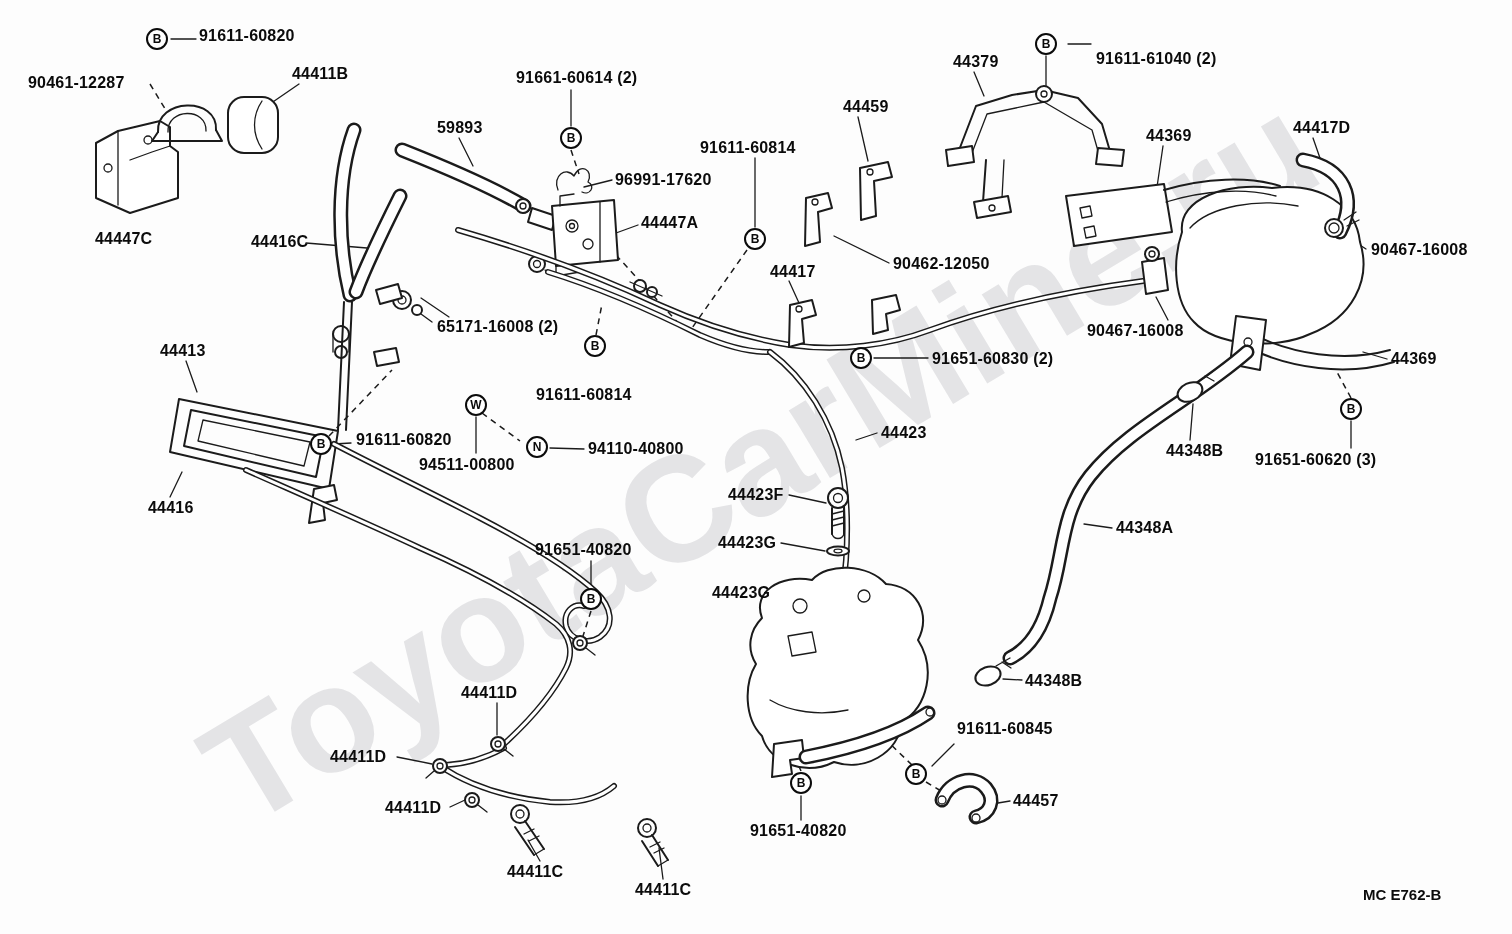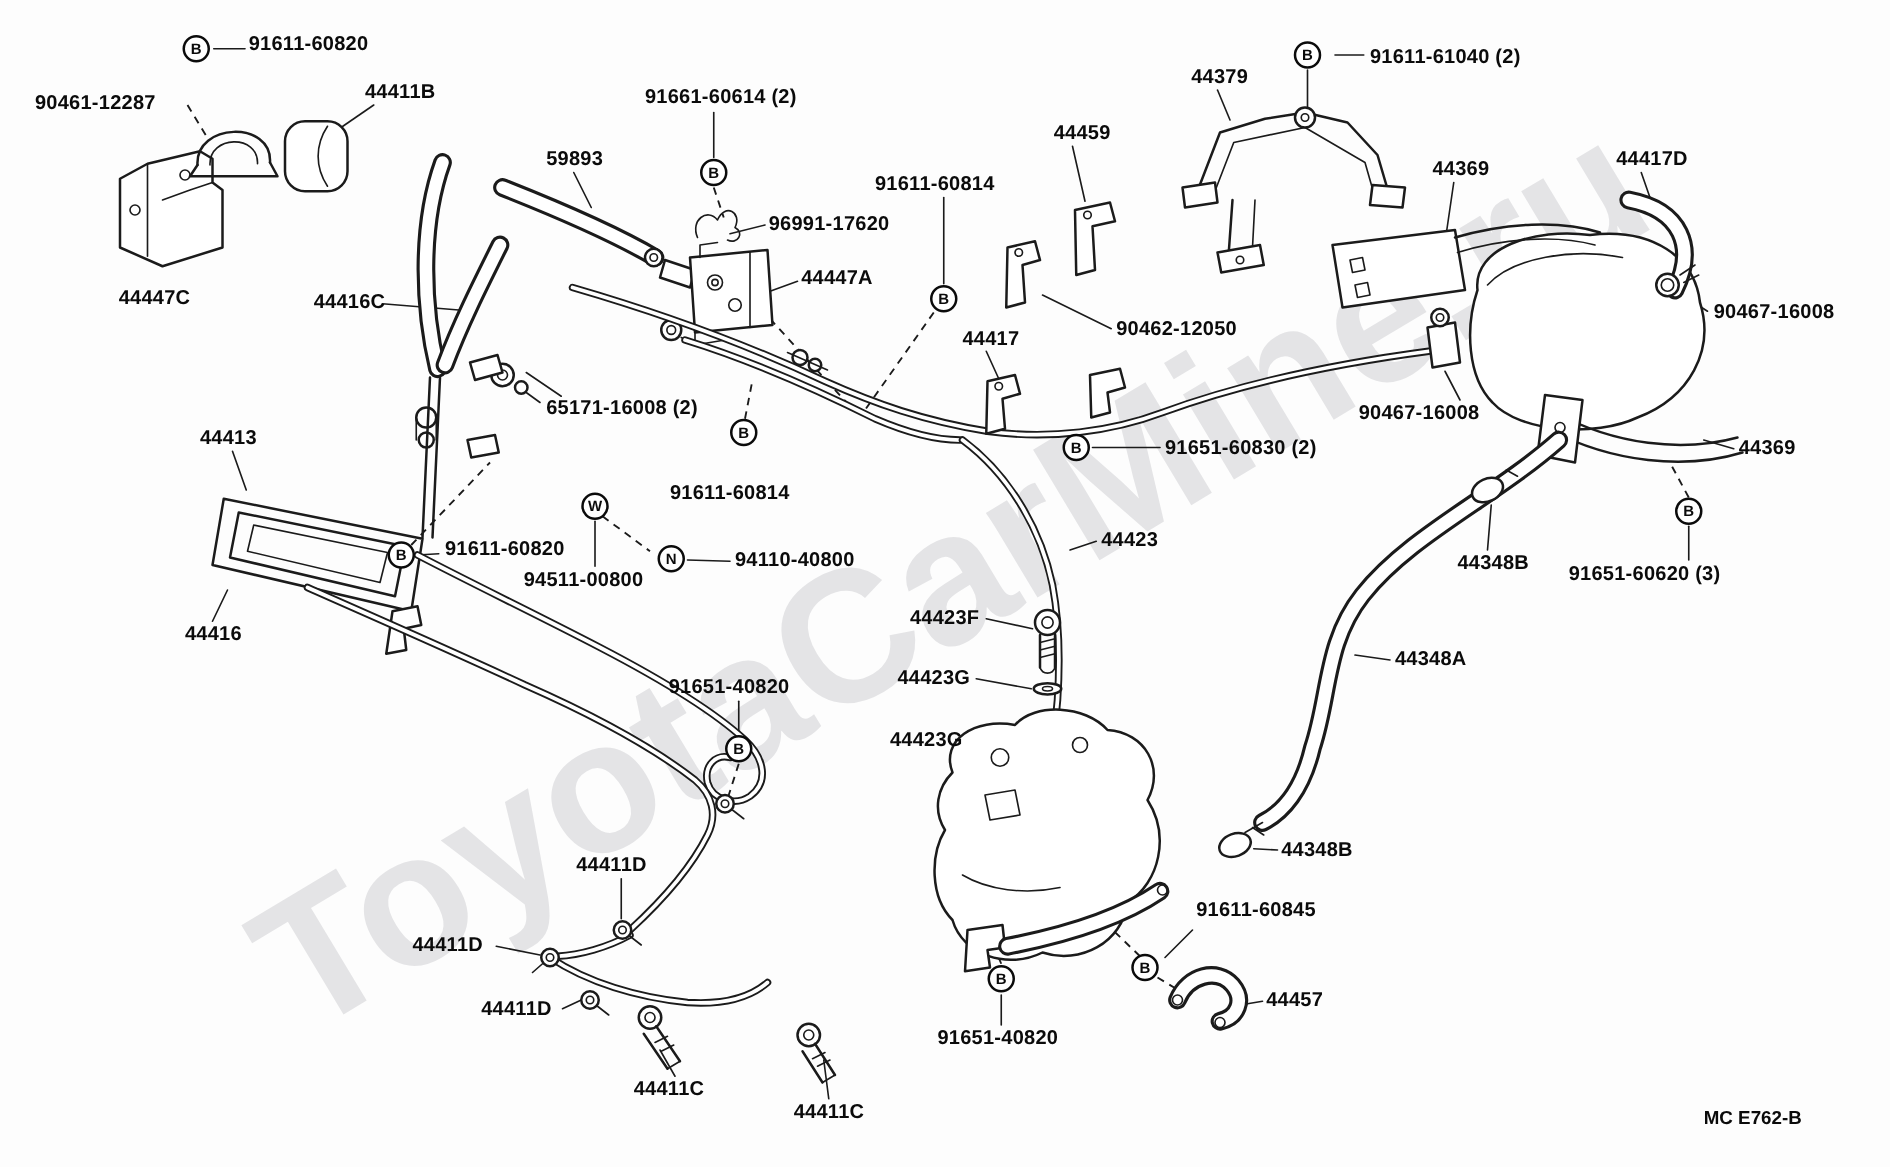--- a/index.html
+++ b/index.html
@@ -334,21 +334,21 @@
   <div class="lbl" style="left:536px;top:386px">91611-60814</div>
   <div class="lbl" style="left:160px;top:342px">44413</div>
   <div class="lbl" style="left:356px;top:431px">91611-60820</div>
   <div class="lbl" style="left:419px;top:456px">94511-00800</div>
   <div class="lbl" style="left:588px;top:440px">94110-40800</div>
   <div class="lbl" style="left:148px;top:499px">44416</div>
   <div class="lbl" style="left:770px;top:263px">44417</div>
   <div class="lbl" style="left:893px;top:255px">90462-12050</div>
   <div class="lbl" style="left:843px;top:98px">44459</div>
   <div class="lbl" style="left:953px;top:53px">44379</div>
-  <div class="lbl" style="left:1096px;top:37px">91611-61040 (2)</div>
+  <div class="lbl" style="left:1096px;top:50px">91611-61040 (2)</div>
   <div class="lbl" style="left:1146px;top:127px">44369</div>
   <div class="lbl" style="left:1293px;top:119px">44417D</div>
   <div class="lbl" style="left:1371px;top:241px">90467-16008</div>
   <div class="lbl" style="left:1087px;top:322px">90467-16008</div>
   <div class="lbl" style="left:932px;top:350px">91651-60830 (2)</div>
   <div class="lbl" style="left:881px;top:424px">44423</div>
   <div class="lbl" style="left:1391px;top:350px">44369</div>
   <div class="lbl" style="left:1255px;top:451px">91651-60620 (3)</div>
   <div class="lbl" style="left:1166px;top:442px">44348B</div>
   <div class="lbl" style="left:1116px;top:519px">44348A</div>

